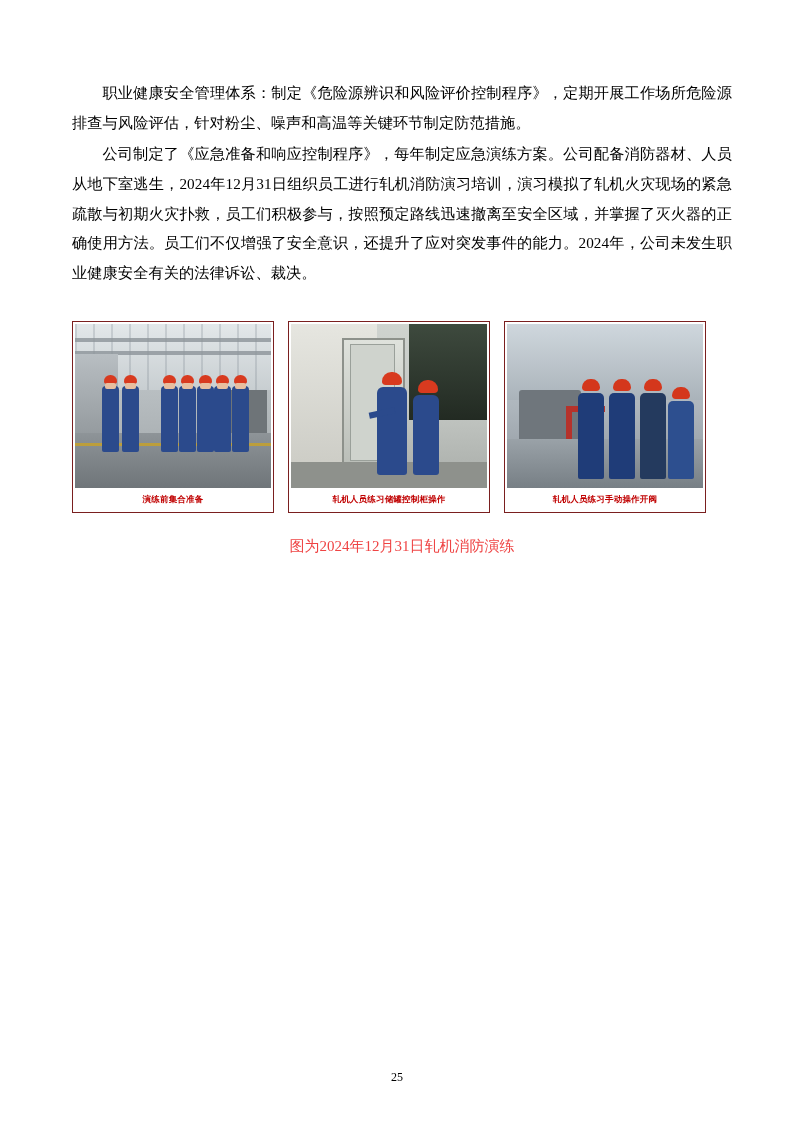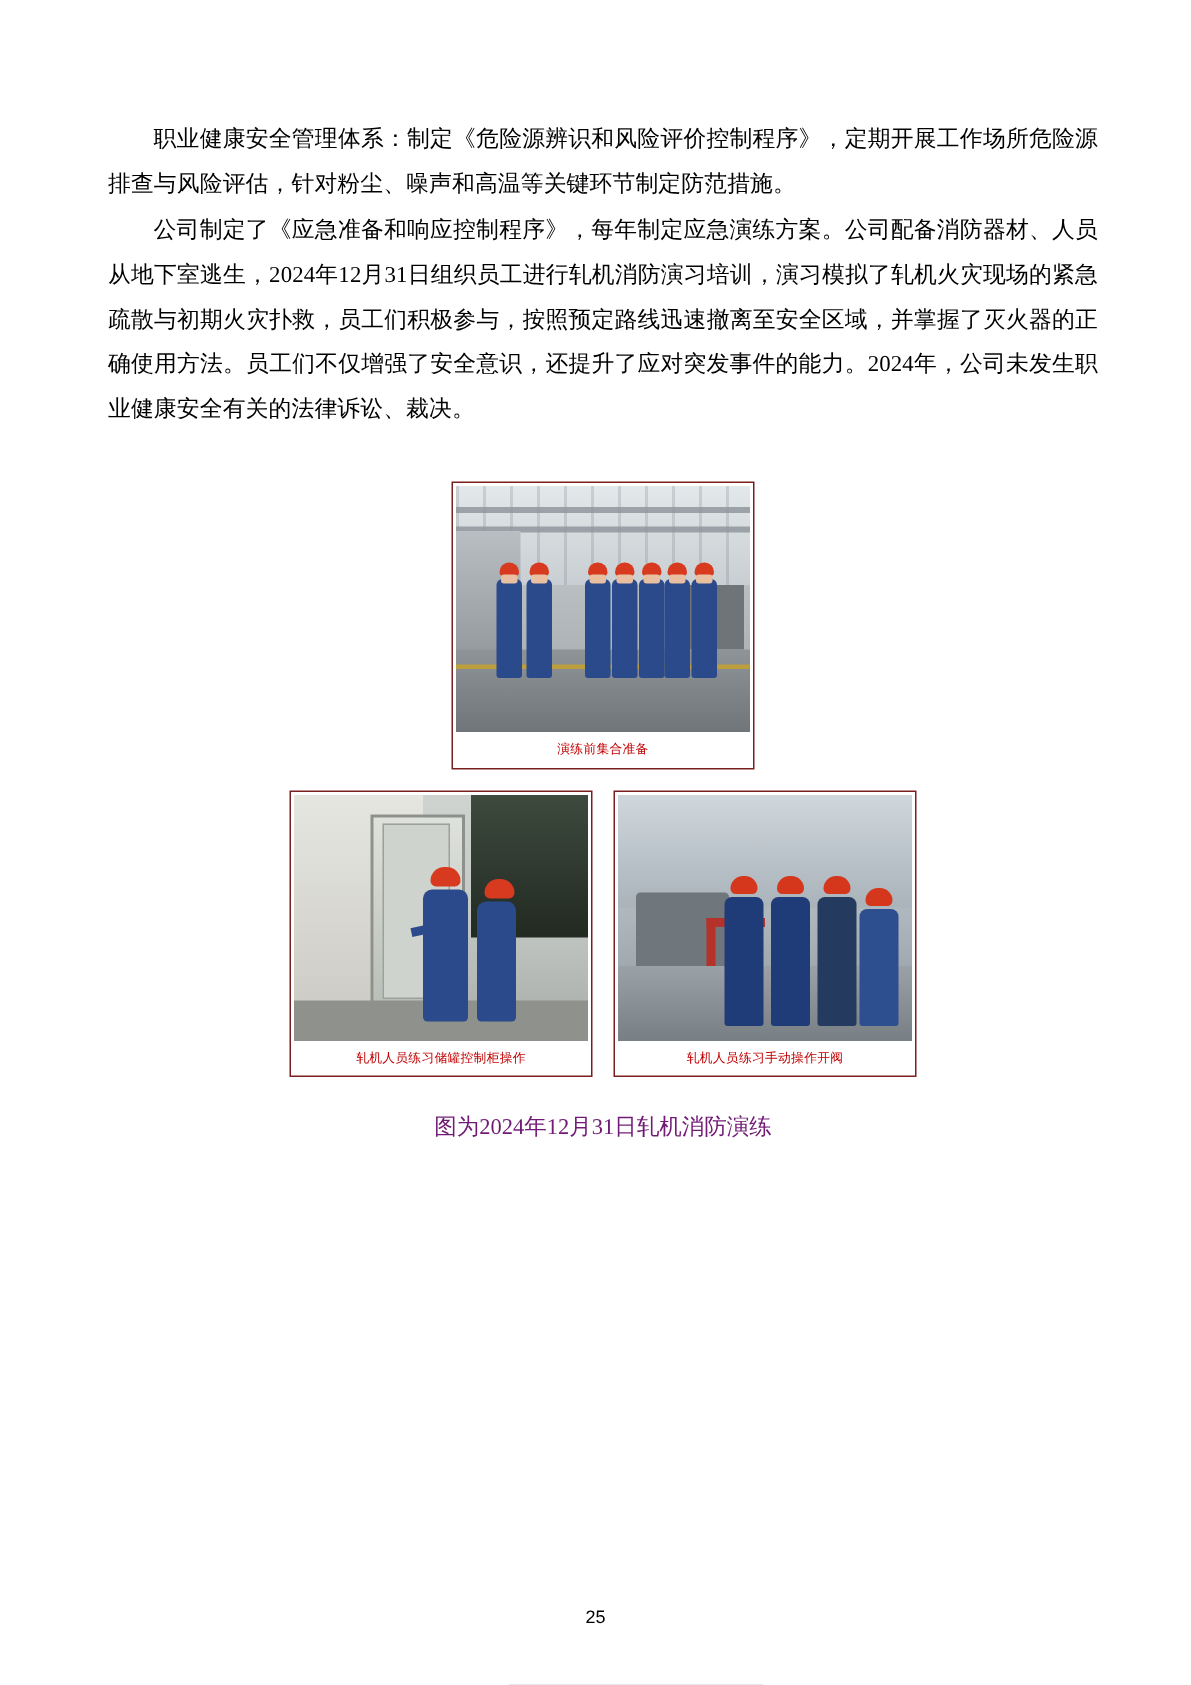--- a/index.html
+++ b/index.html
@@ -31,23 +31,24 @@
     line-height: 1.95;
     text-align: justify;
     text-justify: inter-ideograph;
     text-indent: 2em;
     color: #000;
     letter-spacing: 0.1px;
   }
   .gallery {
     margin-top: 34px;
     display: flex;
-    flex-direction: column;
+    flex-direction: row;
     align-items: center;
     gap: 14px;
+    font-weight: bold;
   }
   .photo-row {
     display: flex;
     gap: 14px;
     justify-content: center;
   }
   .photo-card {
     width: 196px;
     border: 1px solid #7a1f1f;
     padding: 2px;
@@ -67,21 +68,21 @@
     text-align: center;
     padding: 6px 2px 5px 2px;
     font-family: "Liberation Serif", serif;
     line-height: 1.2;
     letter-spacing: 0.2px;
   }
   .fig-title {
     margin-top: 24px;
     text-align: center;
     font-size: 15px;
-    color: #701a75;
+    color: #ef4444;
   }
   .after-gallery p.para {
     margin-top: 18px;
   }
 
   
   .ph1 { background: linear-gradient(#d8dde0 0%, #cfd5d8 38%, #b9bfc2 39%, #9fa5a8 100%); }
   .ph1 .ceiling {
     position:absolute; left:0; top:0; width:100%; height:40%;
     background:
@@ -148,21 +149,21 @@
   .ph4 .q4{left:82%; background:#2d4f8f; height:78px;}
 
   .page-number {
     position: absolute;
     left: 0;
     right: 0;
     bottom: 38px;
     text-align: center;
     font-size: 12px;
     color: #000;
-    font-family: Liberation Sans, sans-serif;
+    font-family: Liberation Serif, serif;
   }
 </style>
 </head>
 <body>
 
 <div class="page">
   <div class="content">
 
     <p class="para">职业健康安全管理体系：制定《危险源辨识和风险评价控制程序》，定期开展工作场所危险源排查与风险评估，针对粉尘、噪声和高温等关键环节制定防范措施。</p>
     <p class="para">公司制定了《应急准备和响应控制程序》，每年制定应急演练方案。公司配备消防器材、人员从地下室逃生，2024年12月31日组织员工进行轧机消防演习培训，演习模拟了轧机火灾现场的紧急疏散与初期火灾扑救，员工们积极参与，按照预定路线迅速撤离至安全区域，并掌握了灭火器的正确使用方法。员工们不仅增强了安全意识，还提升了应对突发事件的能力。2024年，公司未发生职业健康安全有关的法律诉讼、裁决。</p>

